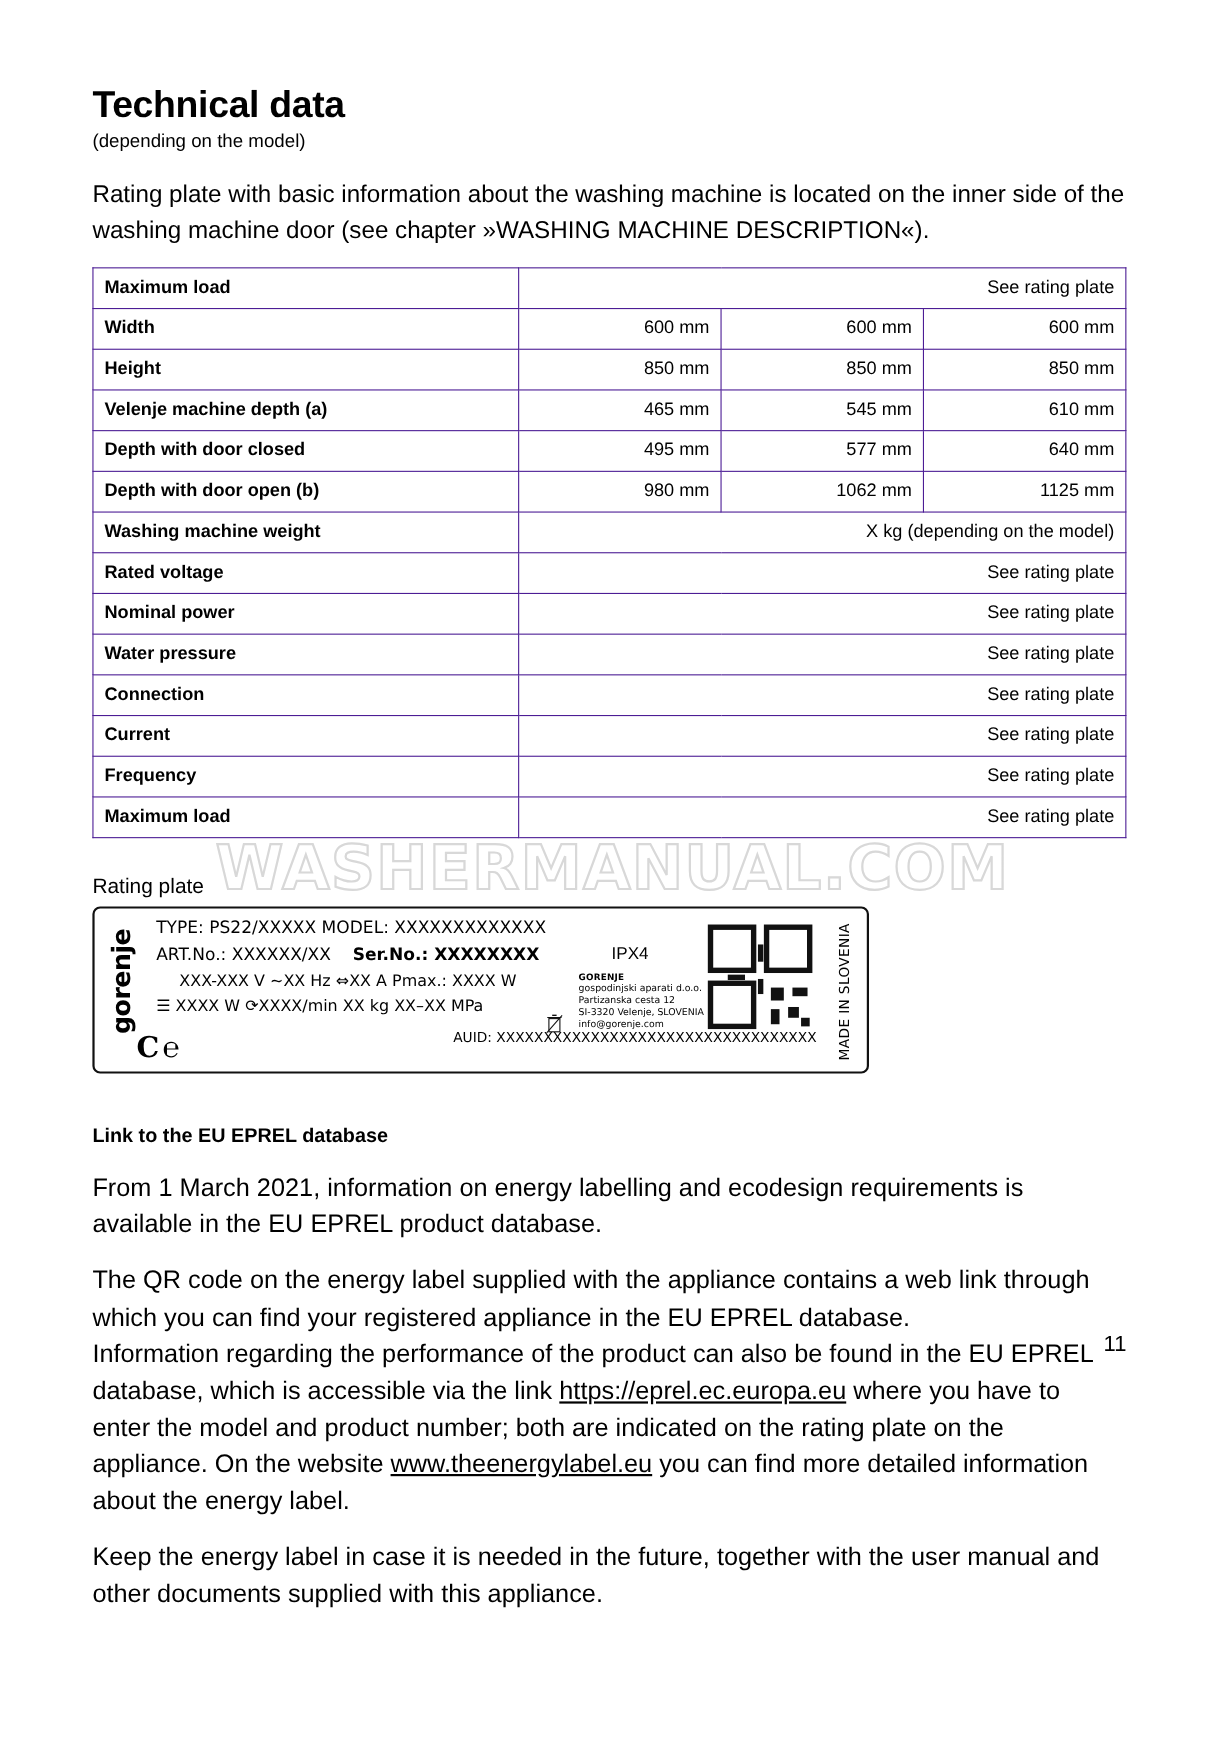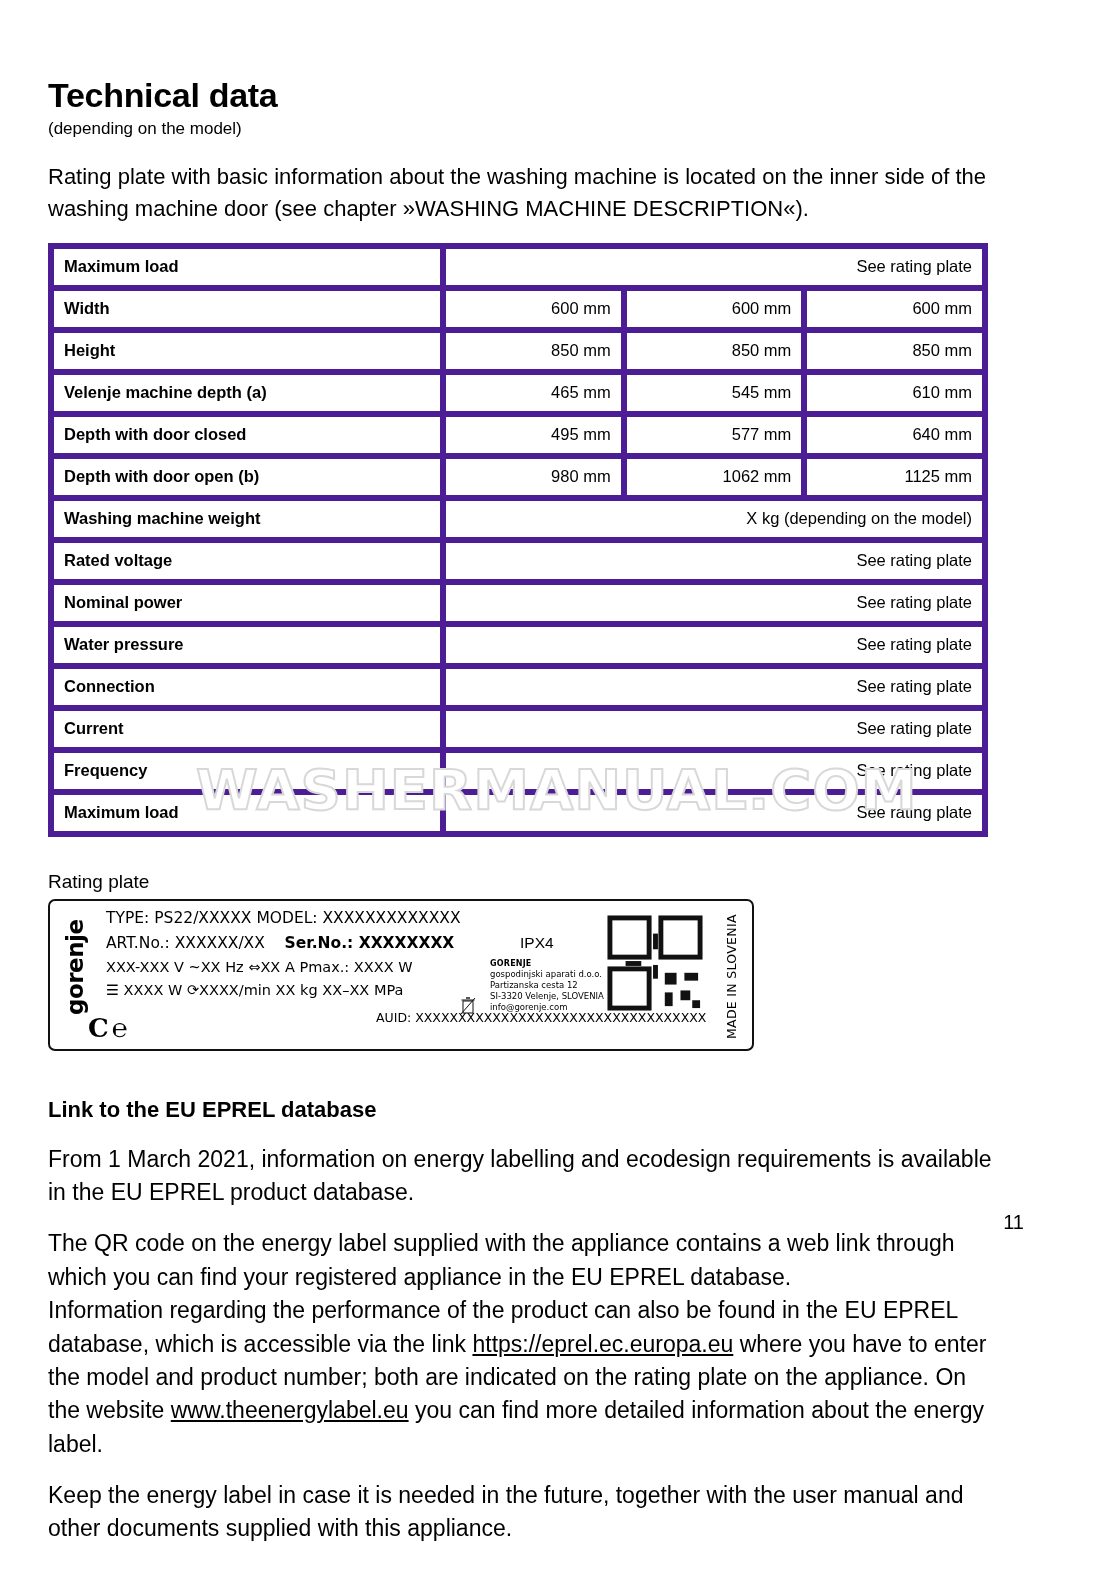--- a/index.html
+++ b/index.html
@@ -14,21 +14,21 @@
     font-family: "Liberation Sans", sans-serif;
     color: #000000;
     overflow: hidden;
   }
   .page {
     position: absolute;
     top: 0; left: 0;
     width: 1118px;
     height: 1290px;
     box-sizing: border-box;
-    padding: 76px 96px 0 48px;
+    padding: 76px 96px 0 84px;
   }
   h1.page-title {
     font-size: 34px;
     font-weight: bold;
     margin: 0 0 4px 0;
     letter-spacing: -0.3px;
   }
   .subtitle {
     font-size: 17px;
     margin: 0 0 22px 0;
@@ -39,21 +39,21 @@
     margin: 12px 0 18px 0;
     max-width: 940px;
   }
   table.spec {
     border-collapse: collapse;
     width: 940px;
     table-layout: fixed;
     font-size: 16.5px;
   }
   table.spec td {
-    border: 6px solid #4c1d95;
+    border: 1px solid #4c1d95;
     padding: 7px 10px;
     height: 22px;
   }
   td.label {
     font-weight: bold;
     width: 366px;
   }
   td.val {
     text-align: right;
   }
@@ -112,21 +112,21 @@
   }
   .plate-line {
     position: absolute;
     left: 56px;
     font-size: 15.5px;
     white-space: nowrap;
     font-family: "DejaVu Sans", sans-serif;
   }
   .pl1 { top: 8px; }
   .pl2 { top: 33px; }
-  .pl3 { top: 58px; font-size: 14.5px; }
+  .pl3 { top: 58px; font-size: 14.5px; margin-left: 21px; }
   .pl4 { top: 81px; font-size: 14.5px; }
   .pl-ipx { position: absolute; left: 470px; top: 33px; font-size: 15.5px; }
   .bold { font-weight: bold; }
   .addr {
     position: absolute;
     left: 440px;
     top: 58px;
     font-size: 8.5px;
     line-height: 1.28;
     font-family: "DejaVu Sans", sans-serif;
@@ -162,21 +162,21 @@
     height: 132px;
     width: 20px;
     font-size: 12.5px;
     writing-mode: vertical-rl;
     transform: rotate(180deg);
     text-align: center;
     font-family: "DejaVu Sans", sans-serif;
     letter-spacing: .3px;
   }
   .sec-head {
-    font-size: 22px;
+    font-size: 18px;
     font-weight: bold;
     margin: 46px 0 20px 0;
   }
   .para {
     font-size: 23px;
     line-height: 1.45;
     margin: 0 0 18px 0;
     max-width: 950px;
   }
   .para a, .link {

